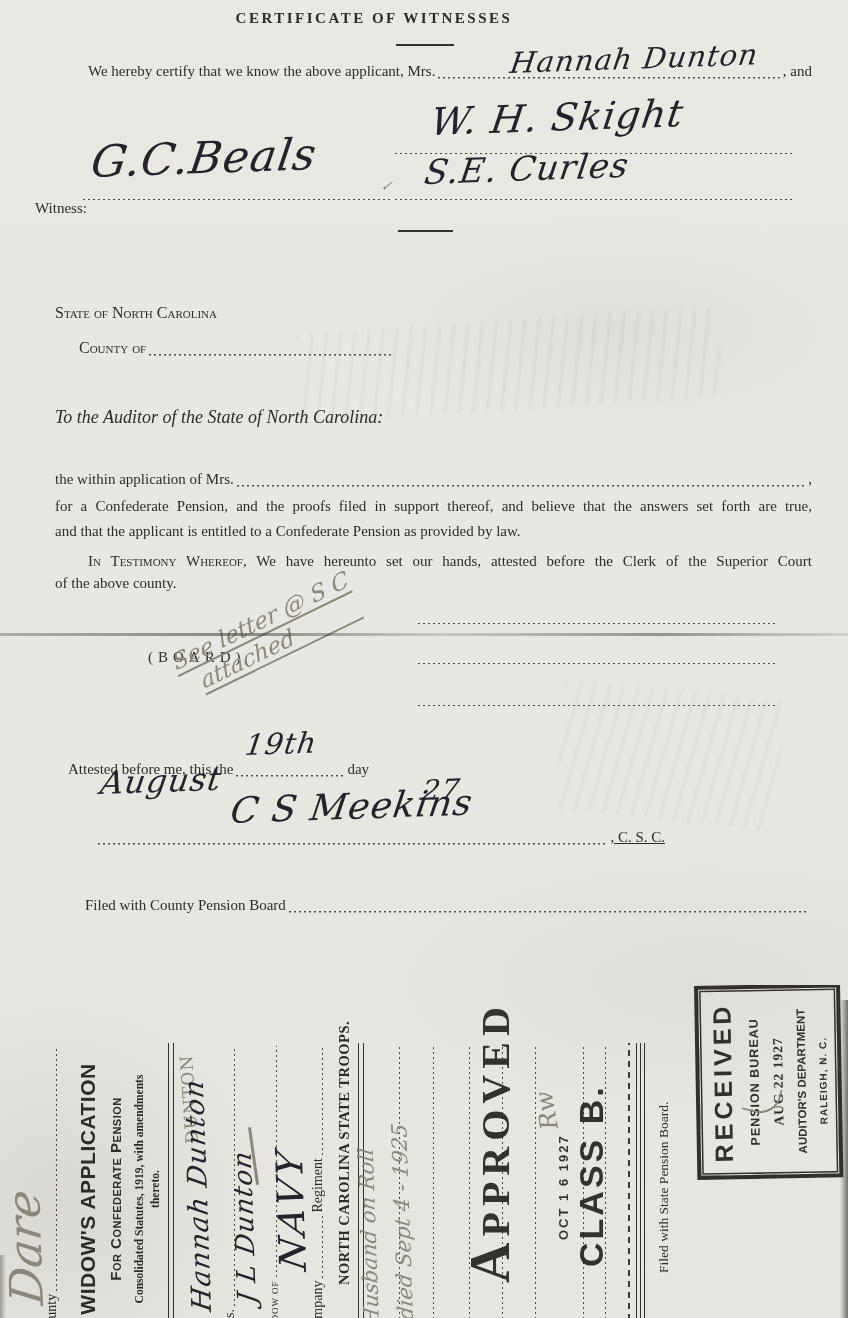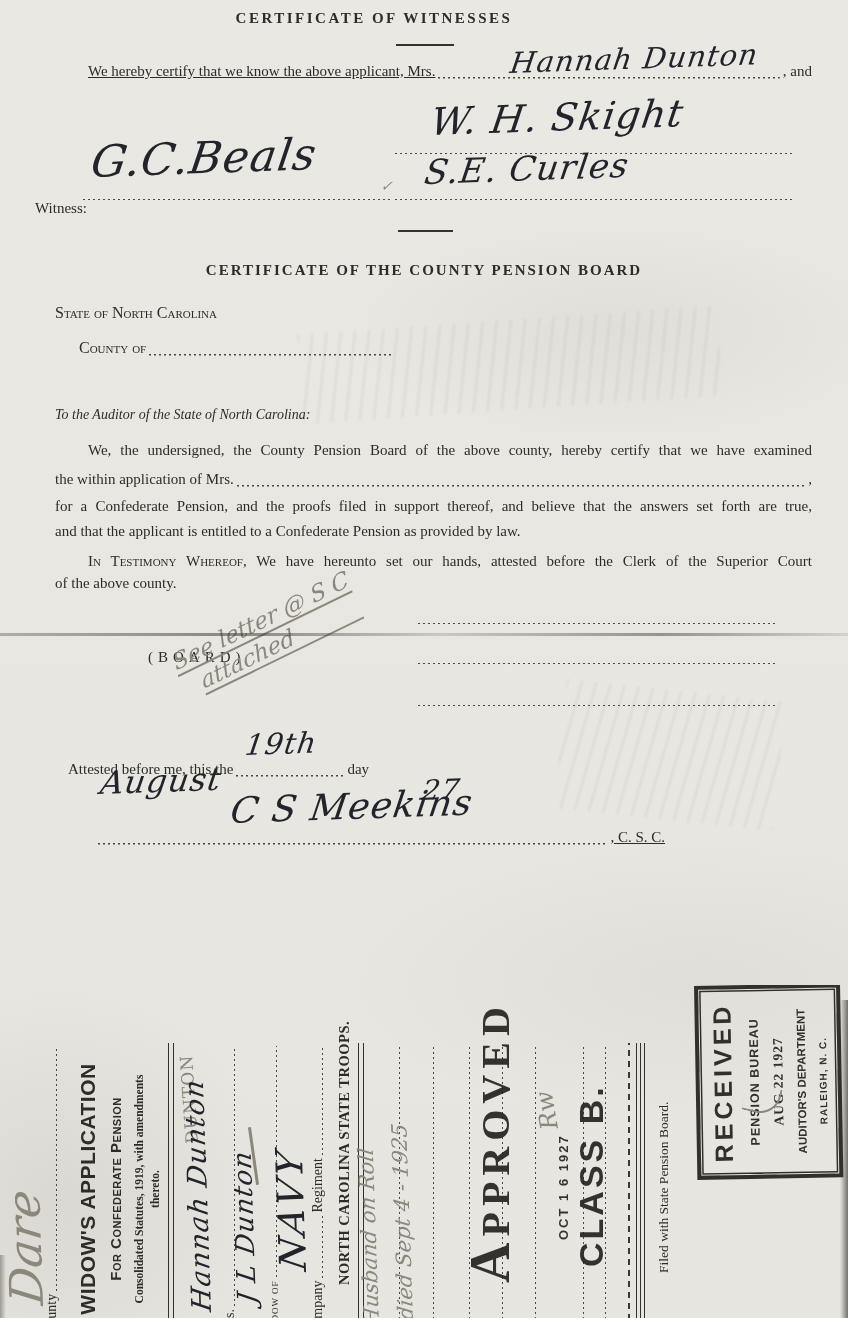--- a/index.html
+++ b/index.html
@@ -66,53 +66,51 @@
 </style>
 </head>
 <body>
 
 <div class="page">
 
   <div class="abs hd" style="left:0;width:748px;top:10px;text-align:center;">CERTIFICATE OF WITNESSES</div>
   <div class="abs rule" style="left:396px;top:44px;width:58px;"></div>
 
   <div class="abs row t" style="left:55px;top:62px;width:757px;">
-    <span style="padding-left:33px;text-decoration:underline;">We hereby certify that we know the above applicant, Mrs.</span>
+    <span style="padding-left:33px;">We hereby certify that we know the above applicant, Mrs.</span>
     <span class="fill"></span>
     <span>, and</span>
   </div>
   <div class="abs hw" style="left:508px;top:46px;font-size:29px;">Hannah Dunton</div>
 
   <div class="abs hw" style="left:428px;top:100px;font-size:38px;">W. H. Skight</div>
   <div class="abs fill" style="left:392px;top:148px;width:398px;display:block;"></div>
 
   <div class="abs t" style="left:35px;top:183px;margin-top:16px;">Witness:</div>
   <div class="abs hw" style="left:88px;top:136px;font-size:44px;">G.C.Beals</div>
   <div class="abs fill" style="left:80px;top:194px;width:308px;display:block;"></div>
 
   <div class="abs pencil" style="left:380px;top:178px;font-size:14px;">✓</div>
   <div class="abs hw" style="left:422px;top:152px;font-size:34px;">S.E. Curles</div>
   <div class="abs fill" style="left:392px;top:194px;width:398px;display:block;"></div>
 
   <div class="abs rule" style="left:398px;top:230px;width:55px;"></div>
 
-  <div class="abs hd" style="left:0;width:848px;top:262px;text-align:center;letter-spacing:2px;">CERTIFICATE OF THE COUNTY PENSION BOARD</div>
 
   <div class="abs t sc" style="left:55px;top:303px;font-size:16px;">State of North Carolina</div>
 
   <div class="abs row t" style="left:55px;top:338px;width:340px;">
     <span class="sc" style="font-size:16px;margin-left:24px;">County of</span>
     <span class="fill"></span>
   </div>
 
   <div class="abs bleed" style="left:300px;top:320px;width:420px;height:90px;transform:rotate(-4deg);"></div>
 
-  <div class="abs t ital" style="left:55px;top:406px;font-size:14px;">To the Auditor of the State of North Carolina:</div>
-
-  <div class="abs t just" style="left:55px;top:441px;width:757px;text-indent:33px;">We, the undersigned, the County Pension Board of the above county, hereby certify that we have examined</div>
+  <div class="abs t ital" style="left:55px;top:406px;font-size:18px;">To the Auditor of the State of North Carolina:</div>
+
   <div class="abs row t" style="left:55px;top:470px;width:757px;">
     <span>the within application of Mrs.</span>
     <span class="fill"></span>
     <span>,</span>
   </div>
   <div class="abs t just" style="left:55px;top:497px;width:757px;">for a Confederate Pension, and the proofs filed in support thereof, and believe that the answers set forth are true,</div>
   <div class="abs t" style="left:55px;top:552px;width:757px;white-space:normal;text-align:justify;text-align-last:justify;"><span style="padding-left:33px;"></span><span class="sc">In Testimony Whereof,</span><span> We have hereunto set our hands, attested before the Clerk of the Superior Court</span></div>
 
   <div class="abs t" style="left:55px;top:522px;">and that the applicant is entitled to a Confederate Pension as provided by law.</div>
   <div class="abs t" style="left:55px;top:574px;">of the above county.</div>
@@ -137,20 +135,24 @@
 
   <div class="abs hw" style="left:98px;top:764px;font-size:32px;">August</div>
   <div class="abs hw" style="left:420px;top:774px;font-size:28px;">27</div>
 
   <div class="abs row t" style="left:95px;top:828px;width:570px;text-decoration:underline;">
     <span class="fill"></span>
     <span>, C. S. C.</span>
   </div>
   <div class="abs hw" style="left:228px;top:790px;font-size:36px;">C S Meekins</div>
 
+  <div class="abs row t" style="left:85px;top:896px;width:727px;">
+    <span>Filed with County Pension Board</span>
+    <span class="fill"></span>
+  </div>
 
   <div class="abs docket-wrap">
     <div class="docket">
 
       <div class="rrow" style="top:44px;">
         <span class="rlabel">County</span>
         <span class="fill"></span>
       </div>
       <div class="abs pencil" style="left:28px;top:0px;font-size:46px;">Dare</div>
 

